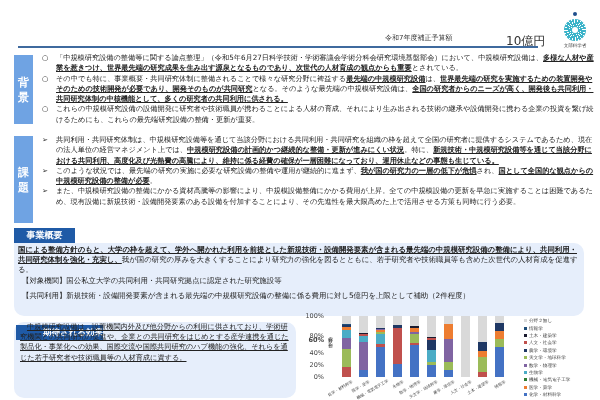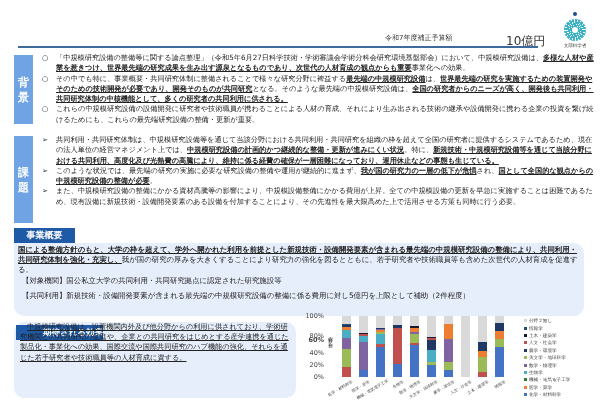--- a/index.html
+++ b/index.html
@@ -65,21 +65,21 @@
   <div class="logo-wheel"></div>
   <div class="logo-hub"></div>
   <div class="logo-text">文部科学省</div>
 </div>
 
 <div class="side-tab" style="top:55px;height:69px;">
   <span>背</span>
   <span>景</span>
 </div>
 <div class="block" style="top:53px;" id="bg-block">
-    <div class="para"><span class="mark">○</span><span>「中規模研究設備の整備等に関する論点整理」（令和5年6月27日科学技術・学術審議会学術分科会研究環境基盤部会）において、中規模研究設備は、</span><span class="bu">多様な人材や産業を惹きつけ、世界最先端の研究成果を生み出す源泉となるものであり、次世代の人材育成の観点からも重要</span><span>事業化への効果。</span></div>
+    <div class="para"><span class="mark">○</span><span>「中規模研究設備の整備等に関する論点整理」（令和5年6月27日科学技術・学術審議会学術分科会研究環境基盤部会）において、中規模研究設備は、</span><span class="bu">多様な人材や産業を惹きつけ、世界最先端の研究成果を生み出す源泉となるものであり、次世代の人材育成の観点からも重要</span><span>とされている。</span></div>
     <div class="para"><span class="mark">○</span><span>その中でも特に、事業概要・共同研究体制に整備されることで様々な研究分野に裨益する</span><span class="bu">最先端の中規模研究設備</span><span>は、</span><span class="bu">世界最先端の研究を実施するための装置開発やそのための技術開発が必要であり、開発そのものが共同研究</span><span>となる。そのような最先端の中規模研究設備は、</span><span class="bu">全国の研究者からのニーズが高く、開発後も共同利用・共同研究体制の中核機能として、多くの研究者の共同利用に供される。</span></div>
     <div class="para"><span class="mark">○</span><span>これらの中規模研究設備の設備開発に研究者や技術職員が携わることによる人材の育成、それにより生み出される技術の継承や設備開発に携わる企業の投資を繋げ続けるためにも、これらの最先端研究設備の整備・更新が重要。</span></div>
   </div>
 
 <div class="side-tab" style="top:136px;height:87px;">
   <span>課</span>
   <span>題</span>
 </div>
 <div class="block" style="top:135px;" id="issue-block">
     <div class="para"><span class="mark">➢</span><span>共同利用・共同研究体制は、中規模研究設備等を通じて当該分野における共同利用・共同研究を組織の枠を超えて全国の研究者に提供するシステムであるため、現在の法人単位の経営マネジメント上では、</span><span class="bu">中規模研究設備の計画的かつ継続的な整備・更新が進みにくい状況</span><span>。特に、</span><span class="bu">新規技術・中規模研究設備等を通じて当該分野における共同利用、高度化及び光熱費の高騰により、維持に係る経費の確保が一層困難になっており、運用休止などの事態も生じている。</span></div>

